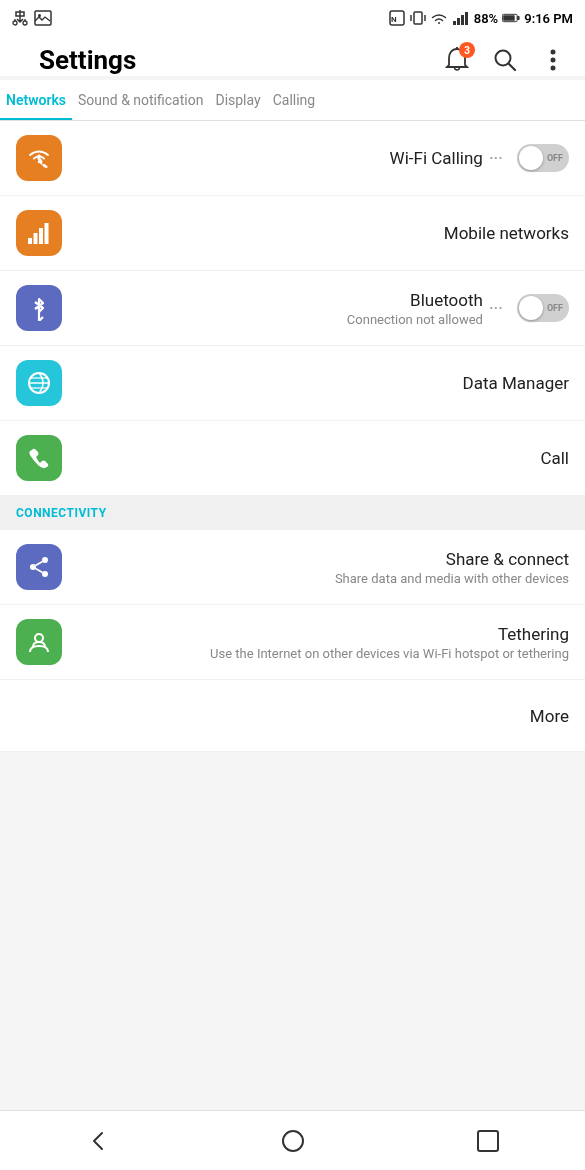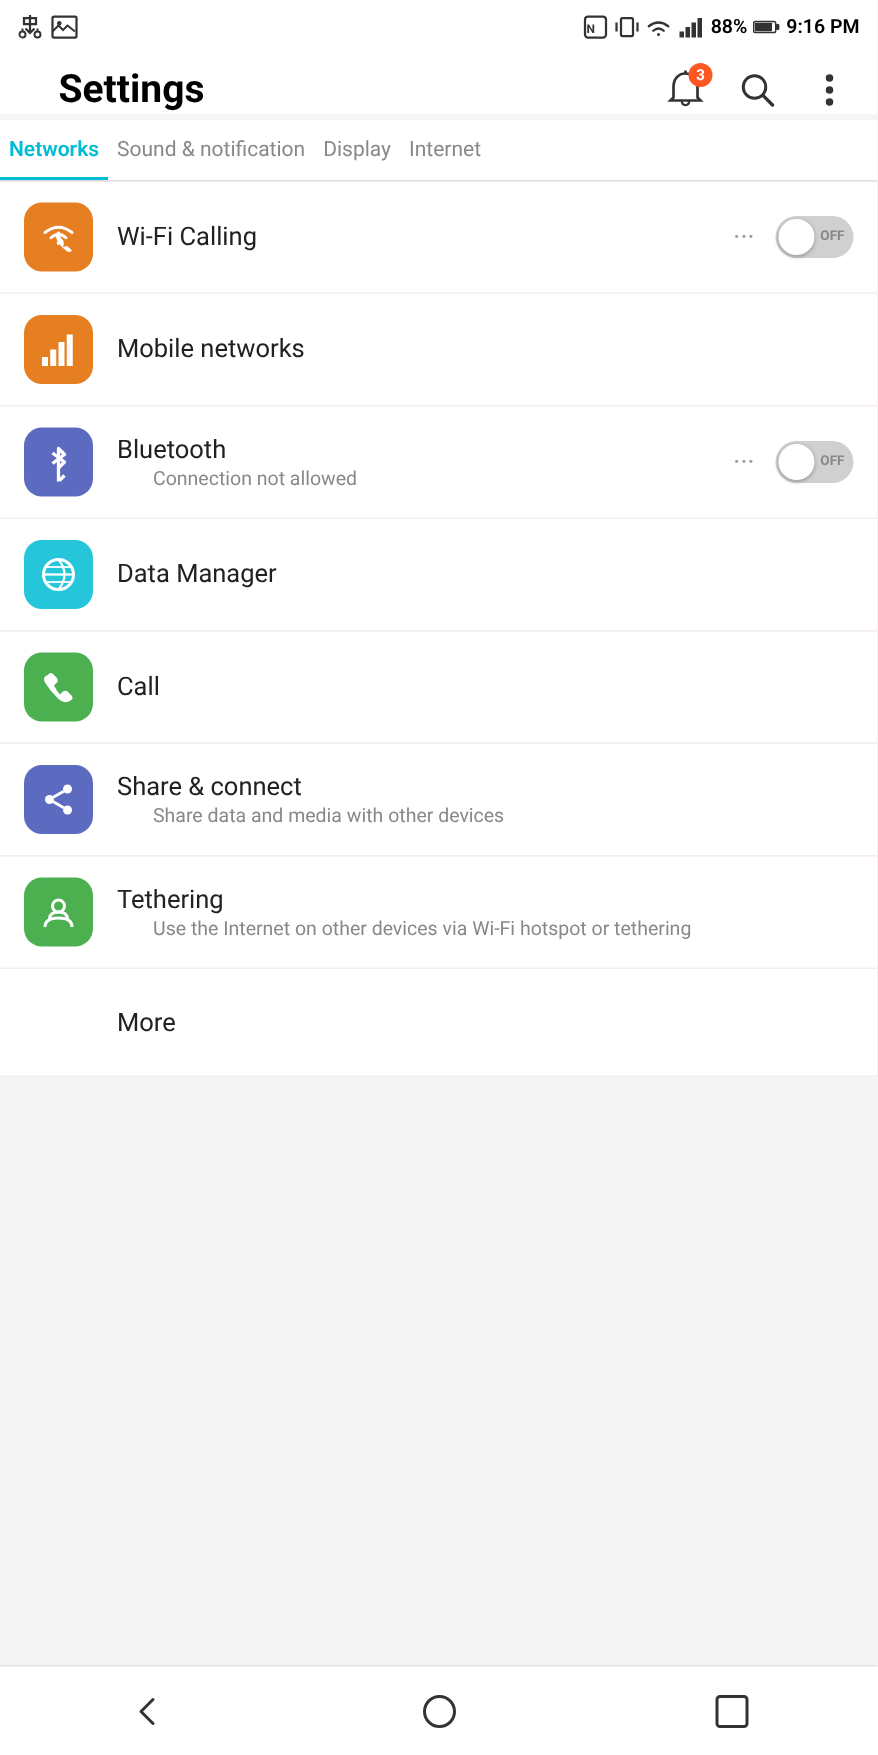--- a/index.html
+++ b/index.html
@@ -103,22 +103,23 @@
       position: absolute;
       bottom: 0;
       left: 0;
       right: 0;
       height: 2px;
       background: #00bcd4;
     }
 
     
     .settings-list {
-      background: #f9a8d4;
+      background: #0c4a6e;
       margin-top: 0;
+      text-align: right;
     }
     .settings-item {
       display: flex;
       align-items: center;
       padding: 14px 16px;
       border-bottom: 1px solid #f0f0f0;
       cursor: pointer;
       background: #fff;
       min-height: 72px;
     }
@@ -317,21 +318,21 @@
         <circle cx="3" cy="20" r="2.5" fill="#333"></circle>
       </svg>
     </div>
   </div>
 </div>
 
 <div class="tabs">
   <div class="tab active">Networks</div>
   <div class="tab">Sound &amp; notification</div>
   <div class="tab">Display</div>
-  <div class="tab">Internet</div>
+  <div class="tab">Calling</div>
 </div>
 
 <div class="content-scroll">
   <div class="settings-list">
 
     <div class="settings-item">
       <div class="icon-wrap icon-wifi">
         <svg width="26" height="26" viewBox="0 0 26 26">
           <path d="M13 17 L13 17" stroke="#fff" stroke-width="2.5" stroke-linecap="round"></path>
           <path d="M8 13.5 Q13 9 18 13.5" stroke="#fff" stroke-width="2" fill="none" stroke-linecap="round"></path>
@@ -406,20 +407,21 @@
           <path d="M6 5 Q7 3 9 4 L12 7 Q13 9 12 10 L10 12 Q12 16 14 18 L16 16 Q17 15 19 16 L22 19 Q23 21 21 22 Q17 25 12 20 Q7 15 4 10 Q2 6 6 5Z" fill="#fff"></path>
         </svg>
       </div>
       <div class="item-text">
         <div class="item-title">Call</div>
       </div>
     </div>
 
   </div>
 
+  <div class="section-header">CONNECTIVITY</div>
 
   <div class="settings-list">
 
     <div class="settings-item">
       <div class="icon-wrap icon-share">
         <svg width="26" height="26" viewBox="0 0 26 26">
           <circle cx="7" cy="13" r="3" fill="#fff"></circle>
           <circle cx="19" cy="6" r="3" fill="#fff"></circle>
           <circle cx="19" cy="20" r="3" fill="#fff"></circle>
           <line x1="9.5" y1="11.5" x2="16.5" y2="7.5" stroke="#fff" stroke-width="1.8"></line>

